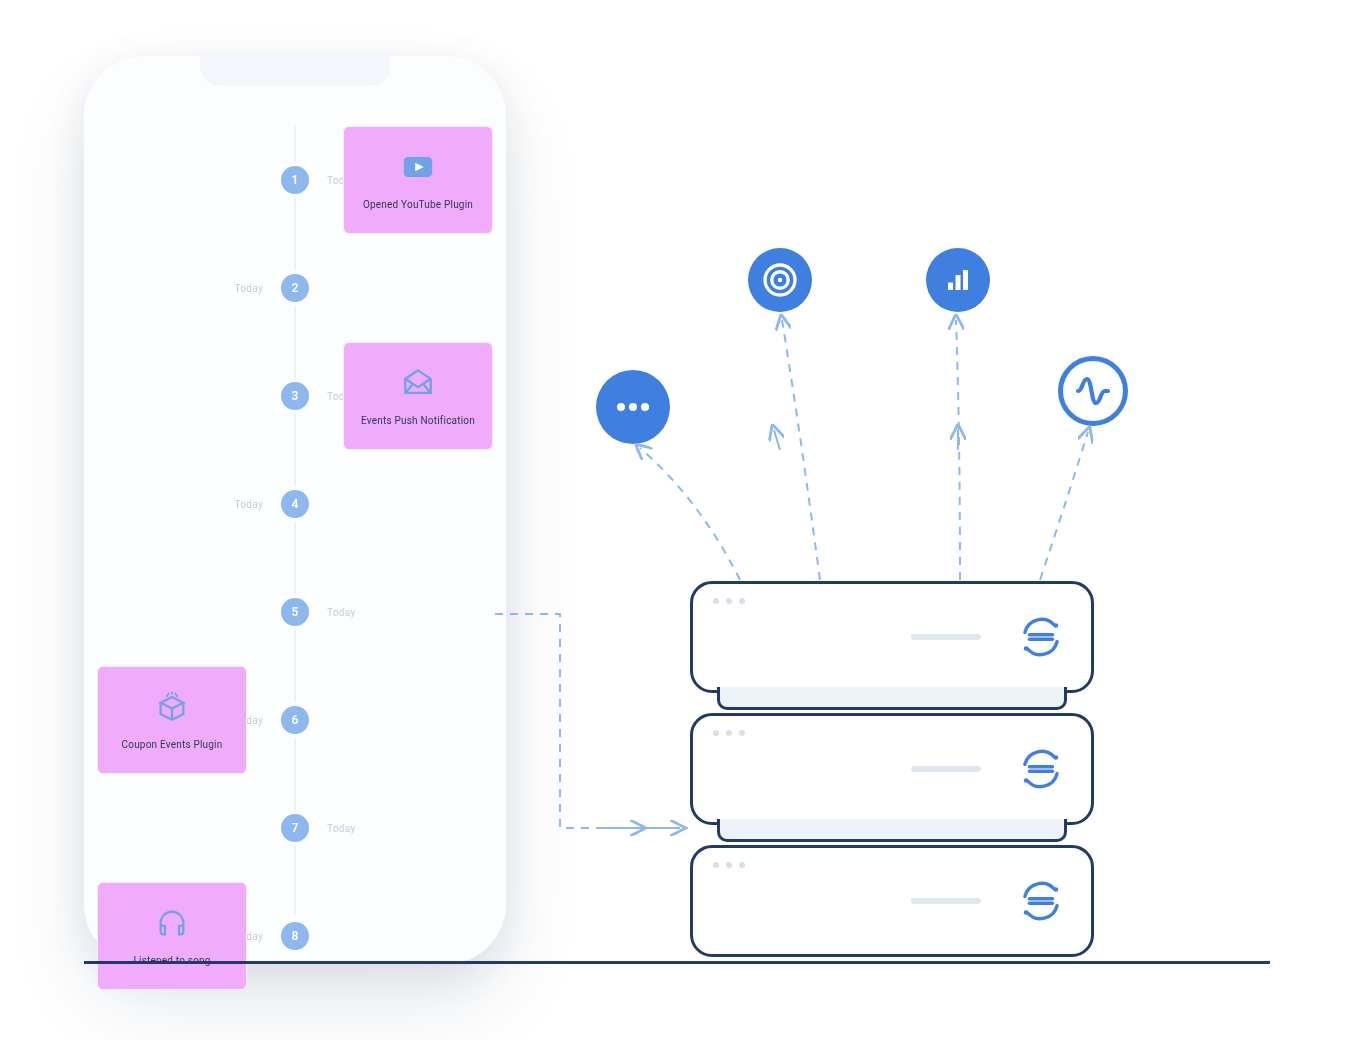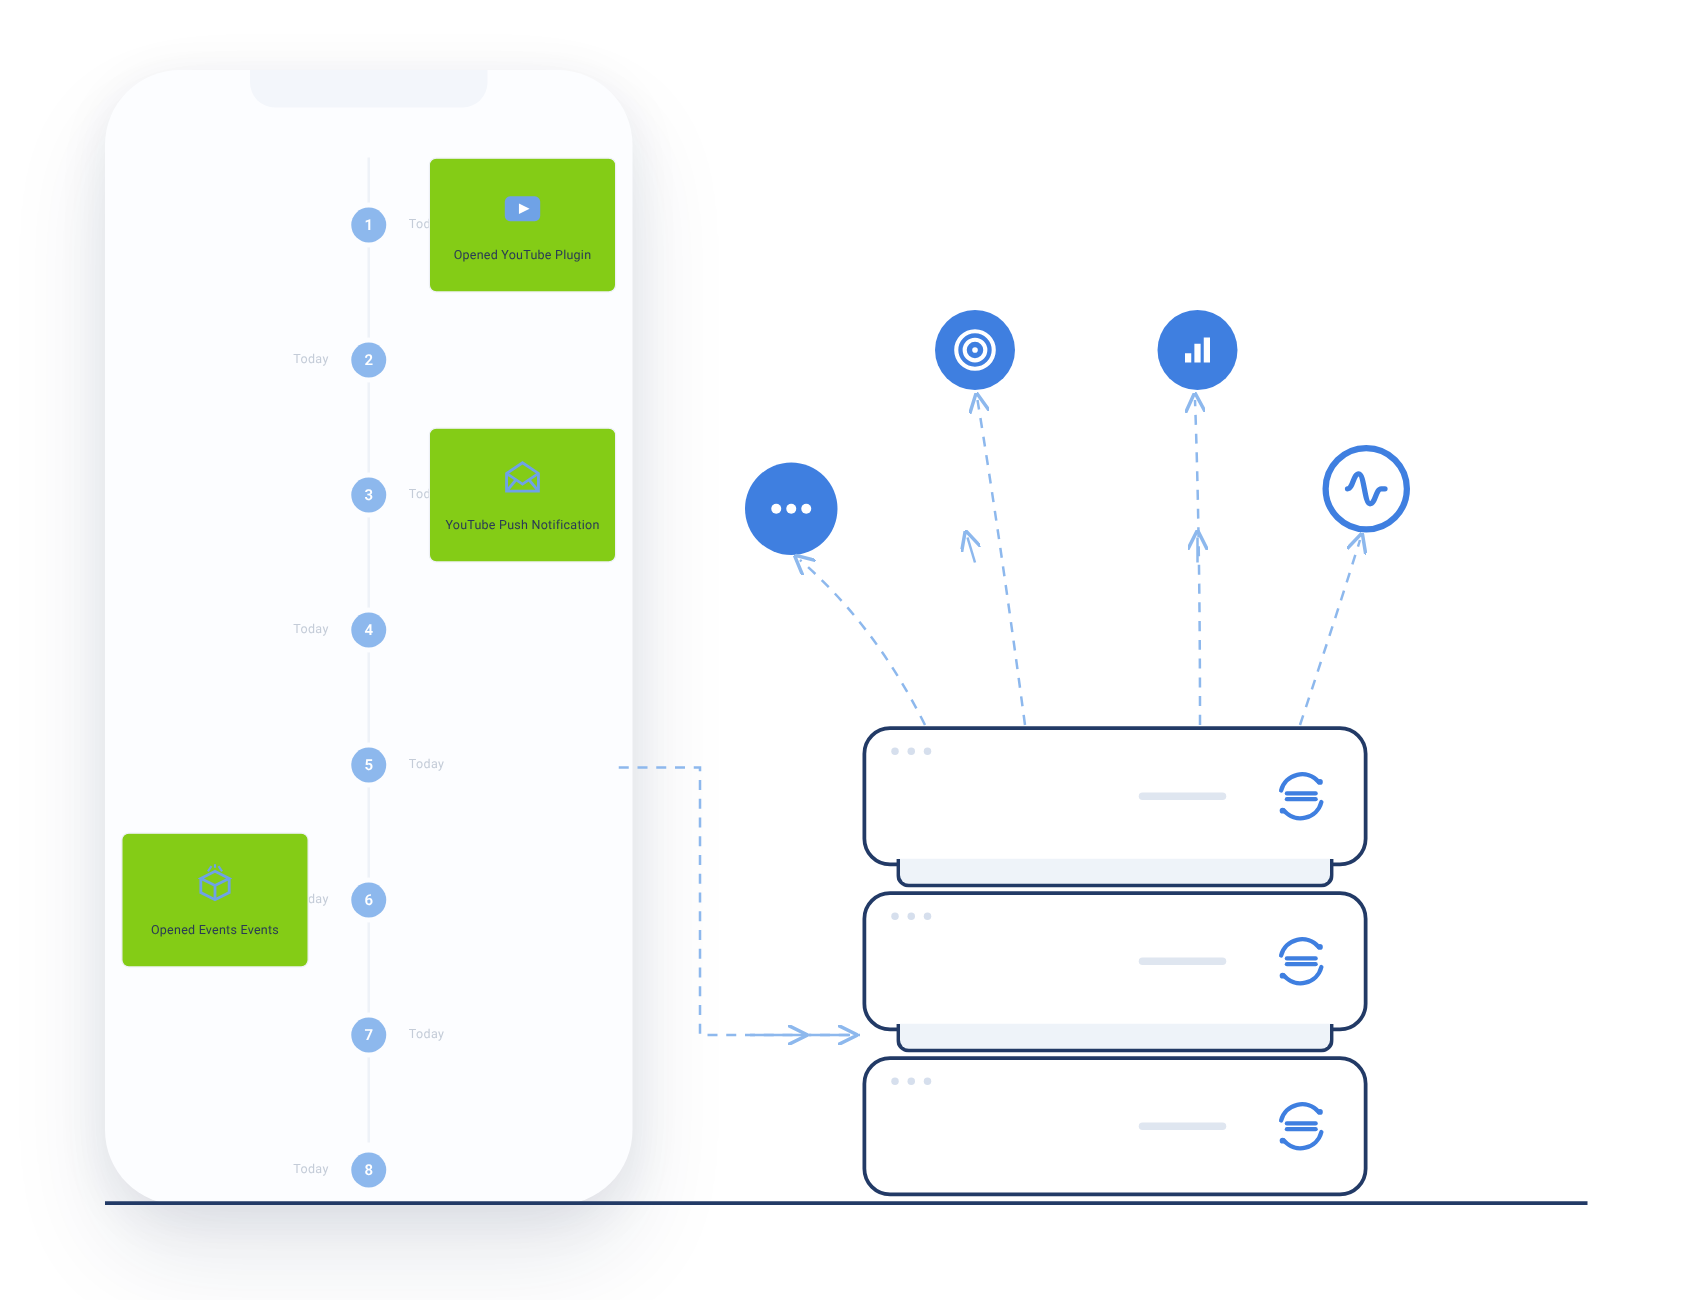--- a/index.html
+++ b/index.html
@@ -11,21 +11,21 @@
 
 .timeline{position:absolute;left:0;right:0;top:70px;bottom:50px}
 .tl-line{position:absolute;left:50%;top:0;bottom:0;width:2px;background:#eef2f8;transform:translateX(-1px)}
 
 .row{position:absolute;left:0;right:0;height:108px}
 .row .dot{position:absolute;left:50%;top:50%;width:28px;height:28px;margin-left:-14px;margin-top:-14px;border-radius:50%;background:#8db8ed;color:#fff;font-size:12px;font-weight:600;display:flex;align-items:center;justify-content:center;box-shadow:0 0 0 4px #fcfdff}
 .row .day{position:absolute;top:50%;transform:translateY(-50%);font-size:10px;color:#c4ccd8;letter-spacing:.3px}
 .row.right .day{left:calc(50% + 32px)}
 .row:not(.right) .day{right:calc(50% + 32px)}
 
-.card{position:absolute;top:0;width:150px;height:108px;background:#84cc16;border:1px solid #eef1f6;border-radius:6px;display:flex;flex-direction:column;align-items:center;justify-content:center;gap:10px;padding:8px}
+.card{position:absolute;top:0;width:150px;height:108px;background:#f0abfc;border:1px solid #eef1f6;border-radius:6px;display:flex;flex-direction:column;align-items:center;justify-content:center;gap:10px;padding:8px}
 .row.right .card{left:calc(50% + 48px)}
 .row:not(.right) .card{right:calc(50% + 48px)}
 .card-label{font-size:10px;color:#2a3b55;text-align:center;line-height:1.3;letter-spacing:.2px}
 .card svg{width:34px;height:34px}
 .card .icon{color:#6fa2e6}
 
 
 .r1{top:0}.r2{top:108px}.r3{top:216px}.r4{top:324px}.r5{top:432px}.r6{top:540px}.r7{top:648px}.r8{top:756px}
 
 
@@ -134,53 +134,59 @@
       <div class="dot">2</div>
     </div>
 
     <div class="row r3 right">
       <span class="day">Today</span>
       <div class="dot">3</div>
       <div class="card">
         <span class="icon"><svg>
               <use href="#i-envelope"></use>
             </svg></span>
-        <div class="card-label">YouTube Push Notification</div>
+        <div class="card-label">Events Push Notification</div>
       </div>
     </div>
 
     <div class="row r4">
       <span class="day">Today</span>
       <div class="dot">4</div>
     </div>
 
     <div class="row r5 right">
       <span class="day">Today</span>
       <div class="dot">5</div>
     </div>
 
     <div class="row r6">
       <span class="day">Today</span>
       <div class="dot">6</div>
       <div class="card">
         <span class="icon"><svg>
               <use href="#i-box"></use>
             </svg></span>
-        <div class="card-label">Opened Events Events</div>
+        <div class="card-label">Coupon Events Plugin</div>
       </div>
     </div>
 
     <div class="row r7 right">
       <span class="day">Today</span>
       <div class="dot">7</div>
     </div>
 
     <div class="row r8">
       <span class="day">Today</span>
       <div class="dot">8</div>
+      <div class="card">
+        <span class="icon"><svg>
+              <use href="#i-headphones"></use>
+            </svg></span>
+        <div class="card-label">Listened to song</div>
+      </div>
     </div>
 
   </div>
 </div>
 
 <div class="floor"></div>
 
 <div class="servers">
   <div class="srv s1">
     <div class="dots">

